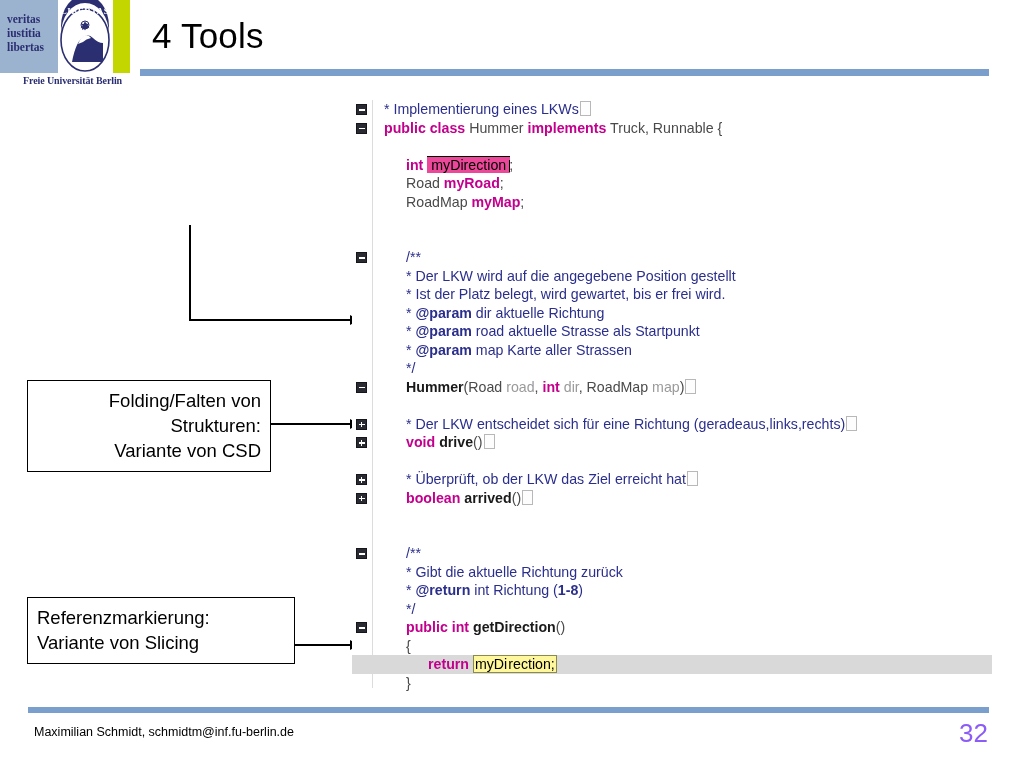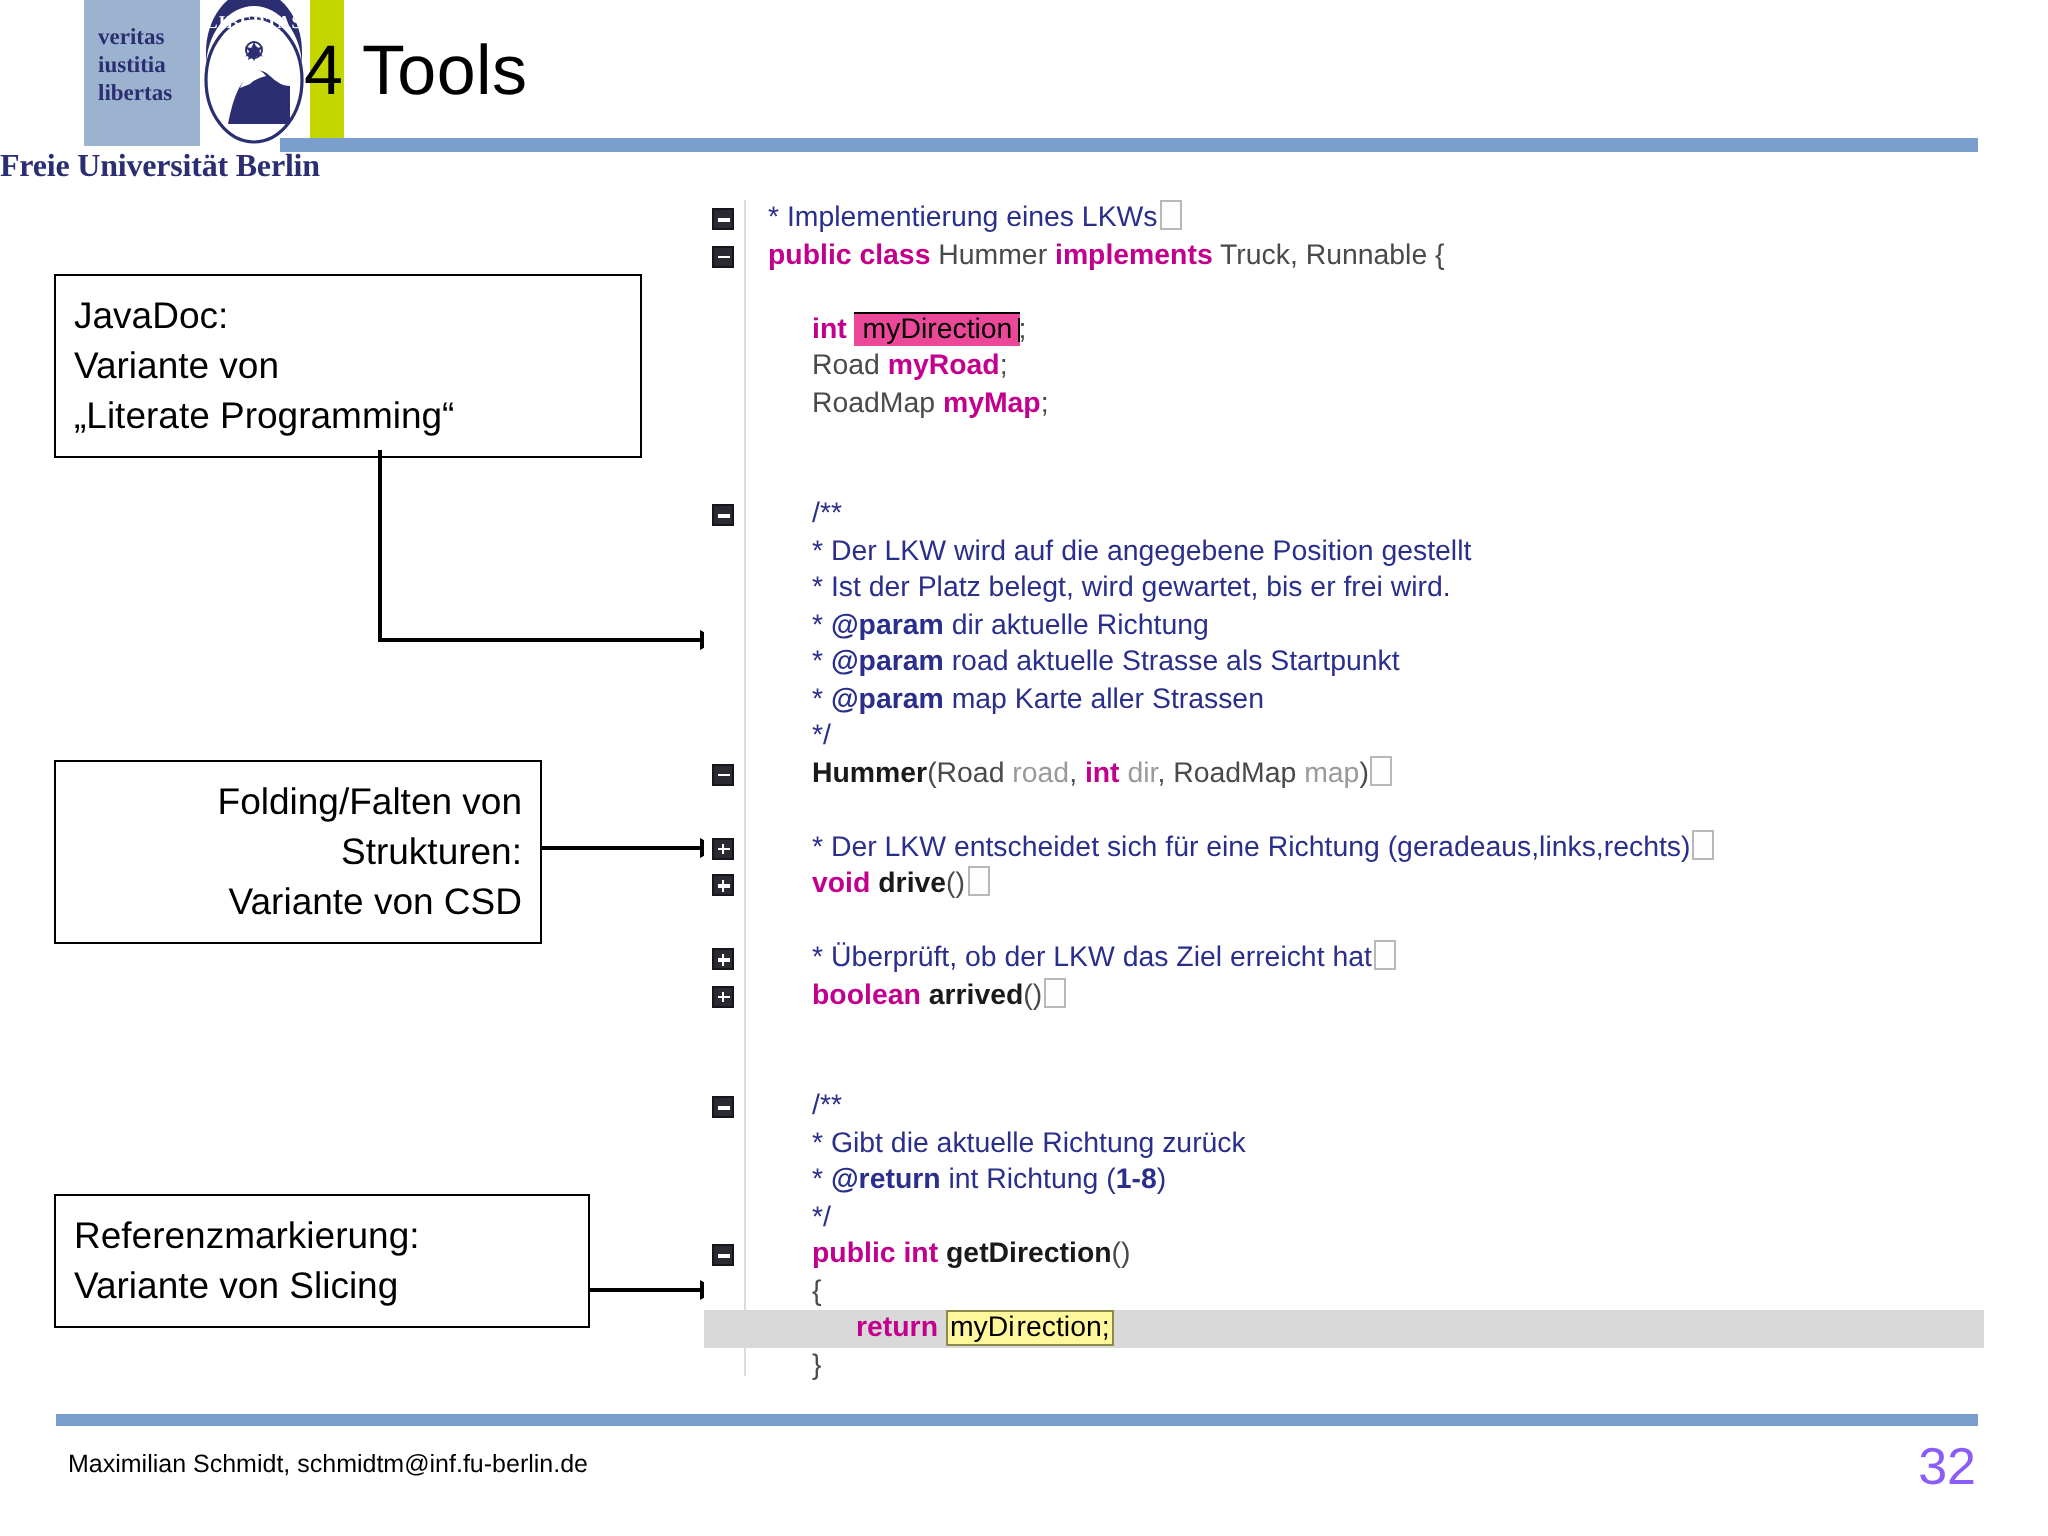--- a/index.html
+++ b/index.html
@@ -11,21 +11,21 @@
   }
   #slide {
     position: relative;
     width: 1024px; height: 768px;
     background: #ffffff;
   }
 
   
   #logo {
     position: absolute; left: 0; top: 0;
-    width: 130px; height: 73px; margin-left: 42px;
+    width: 130px; height: 73px;
   }
   .logo-words {
     position: absolute; left: 0; top: 0;
     width: 68px; height: 73px;
     background: #9cb3cf;
   }
   .logo-words span {
     display: block;
     color: #2b2f72;
     font-size: 11.5px;
@@ -43,25 +43,26 @@
   }
   .logo-green {
     position: absolute; left: 113px; top: 0;
     width: 17px; height: 73px;
     background: #c3d600;
   }
   #logo-caption {
     position: absolute; left: 0; top: 75px;
     width: 130px;
     color: #2b2f72;
-    font-size: 16px;
+    font-size: 10px;
     font-weight: bold;
     font-family: "Liberation Serif", serif;
     letter-spacing: -0.1px;
     white-space: nowrap;
+    padding-left: 23px;
   }
 
   
   #title {
     position: absolute; left: 152px; top: 16px;
     font-size: 35px;
     color: #000000;
     font-weight: normal;
     letter-spacing: 0.2px;
   }
@@ -216,25 +217,20 @@
         <path d="M24 30 q1-6 4-7 q2 1 2 5 q-3 0 -6 2 z" fill="#2b2f72"></path>
       </svg>
     </div>
     <div class="logo-green"></div>
   </div>
   <div id="logo-caption">Freie Universität Berlin</div>
 
   <div id="title">4 Tools</div>
   <div id="title-rule"></div>
 
-  <div class="callout" id="callout-javadoc">
-    <div>JavaDoc:</div>
-    <div>Variante von</div>
-    <div>„Literate Programming“</div>
-  </div>
 
   <div class="conn" style="left:189px; top:225px; width:1.8px; height:96px;"></div>
   <div class="conn" style="left:189px; top:319px; width:163px; height:1.8px;"></div>
   <div class="arrowhead" style="left:350px; top:315px;"></div>
 
   <div class="callout" id="callout-folding">
     <div>Folding/Falten  von</div>
     <div>Strukturen:</div>
     <div>Variante von CSD</div>
   </div>

